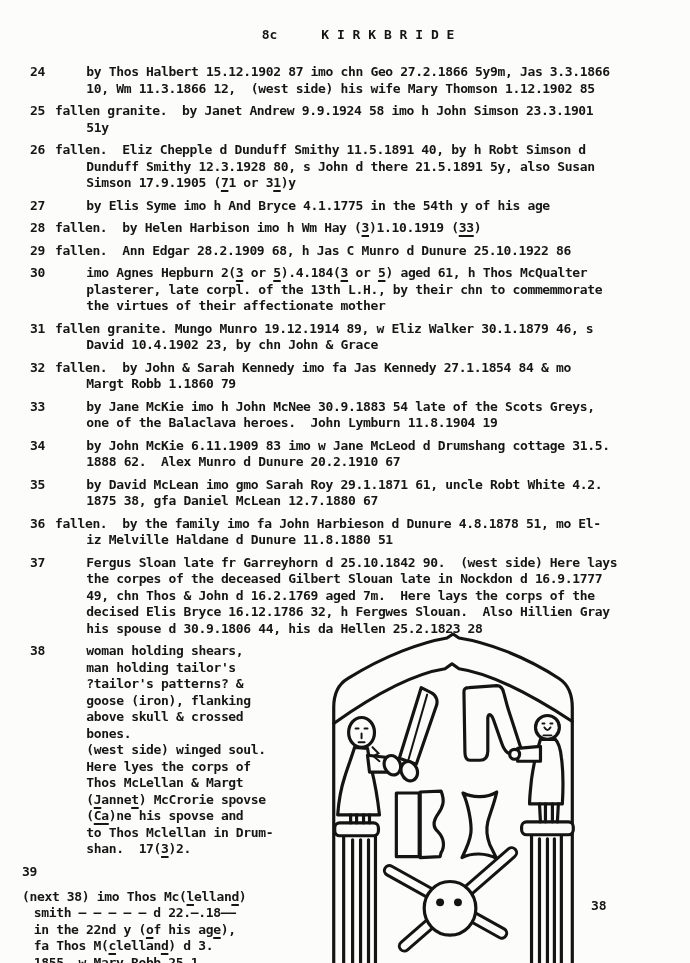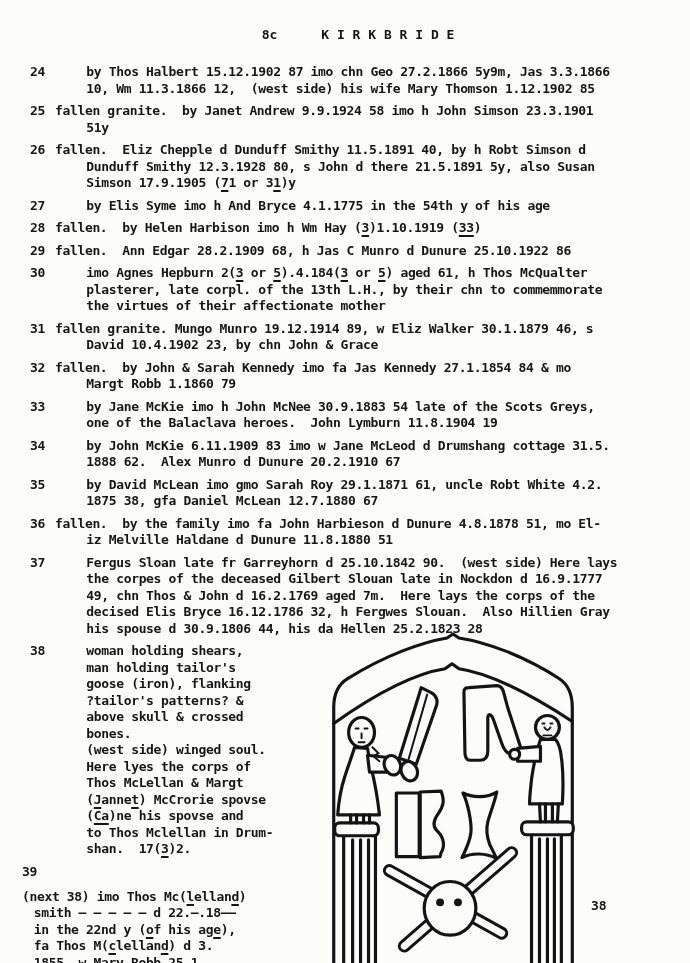--- a/index.html
+++ b/index.html
@@ -130,22 +130,22 @@
         <div class="line" style="padding-left: 4ch;">49, chn Thos &amp; John d 16.2.1769 aged 7m.  Here lays the corps of the</div>
         <div class="line" style="padding-left: 4ch;">decised Elis Bryce 16.12.1786 32, h Fergwes Slouan.  Also Hillien Gray</div>
         <div class="line" style="padding-left: 4ch;">his spouse d 30.9.1806 44, his da Hellen 25.2.1823 28</div>
       </div>
     </div>
     <div class="entry">
       <span class="num">38</span>
       <div>
         <div class="line" style="padding-left: 4ch;">woman holding shears,</div>
         <div class="line" style="padding-left: 4ch;">man holding tailor's</div>
+        <div class="line" style="padding-left: 4ch;">?tailor's patterns? &amp;</div>
         <div class="line" style="padding-left: 4ch;">goose (iron), flanking</div>
-        <div class="line" style="padding-left: 4ch;">?tailor's patterns? &amp;</div>
         <div class="line" style="padding-left: 4ch;">above skull &amp; crossed</div>
         <div class="line" style="padding-left: 4ch;">bones.</div>
         <div class="line" style="padding-left: 4ch;">(west side) winged soul.</div>
         <div class="line" style="padding-left: 4ch;">Here lyes the corps of</div>
         <div class="line" style="padding-left: 4ch;">Thos McLellan &amp; Margt</div>
         <div class="line" style="padding-left: 4ch;">(<u>J</u>anne<u>t</u>) McCrorie spovse</div>
         <div class="line" style="padding-left: 4ch;">(<u>Ca</u>)ne his spovse and</div>
         <div class="line" style="padding-left: 4ch;">to Thos Mclellan in Drum-</div>
         <div class="line" style="padding-left: 4ch;">shan.  17(<u>3</u>)2.</div>
       </div>

